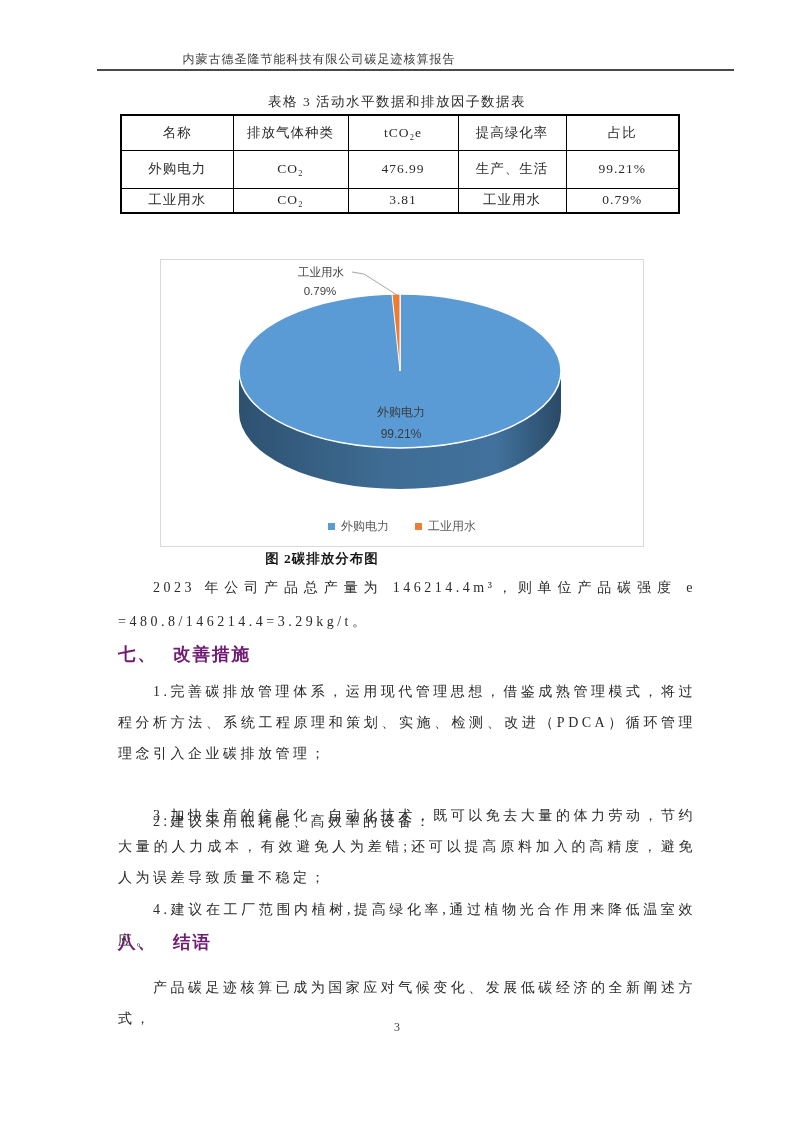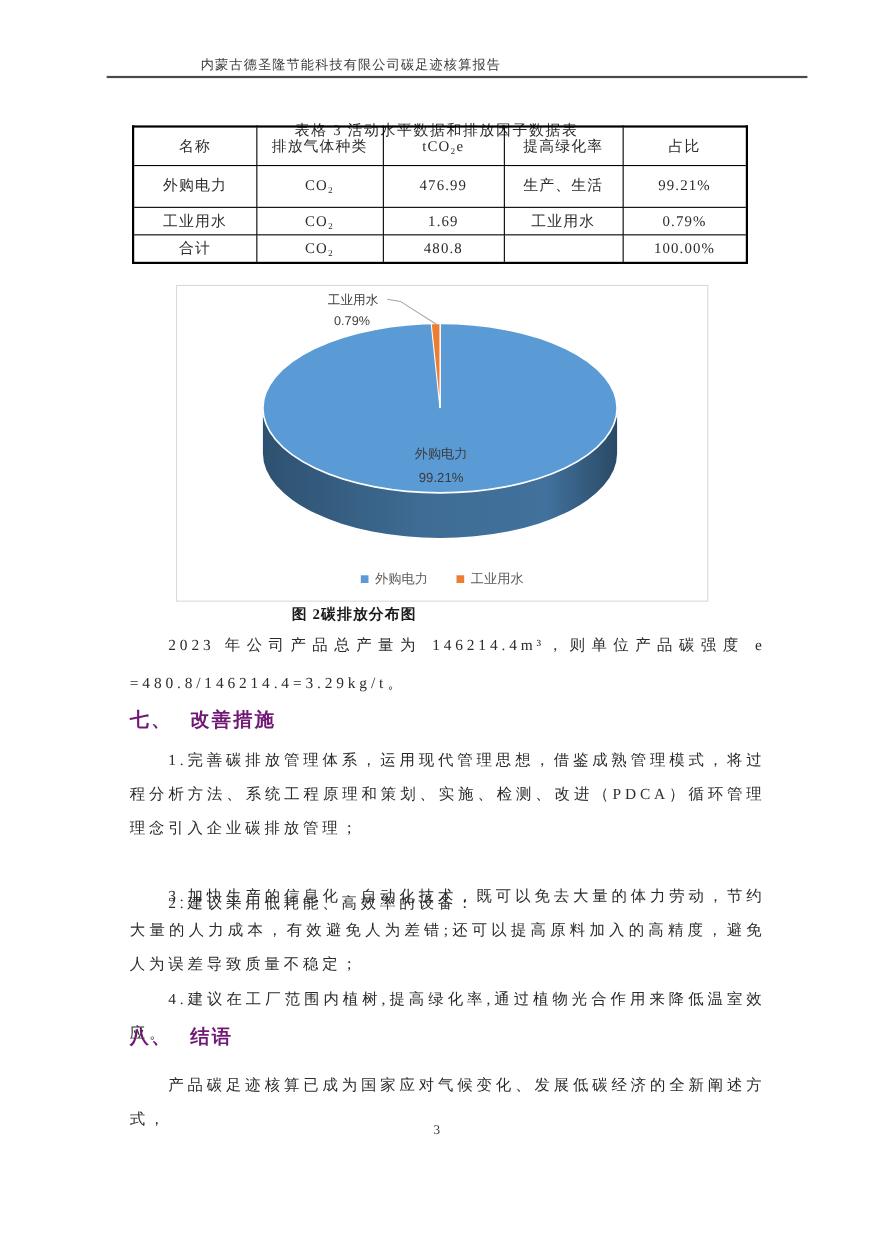--- a/index.html
+++ b/index.html
@@ -14,21 +14,21 @@
     position:absolute; top:51px; left:0; width:638px;
     text-align:center; font-size:12px; letter-spacing:1px; color:#3a3a3a;
   }
   .header-rule {
     position:absolute; top:69px; left:97px; width:637px; height:2px;
     background:#4a4a4a;
   }
 
   
   .table-caption {
-    position:absolute; top:110px; left:0; width:794px;
+    position:absolute; top:93px; left:0; width:794px;
     text-align:center; font-size:13.5px; letter-spacing:1.5px; color:#2b2b2b;
   }
   table.data {
     position:absolute; top:114px; left:120px;
     border-collapse:collapse; table-layout:fixed;
     border:2px solid #000;
   }
   table.data th, table.data td {
     border:1px solid #000; text-align:center; vertical-align:middle;
     font-size:13.5px; font-weight:normal; letter-spacing:1px; color:#2b2b2b;
@@ -117,30 +117,23 @@
     <tr class="r1">
       <td>外购电力</td>
       <td>CO₂</td>
       <td>476.99</td>
       <td>生产、生活</td>
       <td>99.21%</td>
     </tr>
     <tr class="r2">
       <td>工业用水</td>
       <td>CO₂</td>
-      <td>1.69</td>
+      <td>3.81</td>
       <td>工业用水</td>
       <td>0.79%</td>
-    </tr>
-    <tr class="r3">
-      <td>合计</td>
-      <td>CO₂</td>
-      <td>480.8</td>
-      <td></td>
-      <td>100.00%</td>
     </tr>
   </tbody>
     </table>
 
   <div class="chart-box">
     <svg width="482" height="286" viewBox="0 0 482 286">
       <defs>
         <linearGradient id="sideGrad" x1="0" y1="0" x2="1" y2="0">
           <stop offset="0" stop-color="#2E5170"></stop>
           <stop offset="0.45" stop-color="#3E6C94"></stop>

